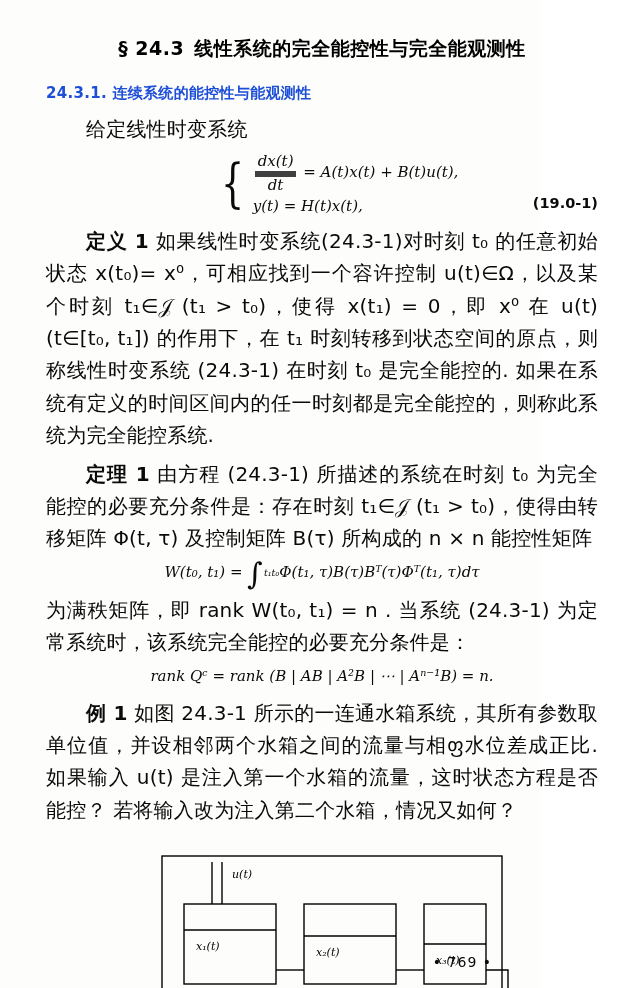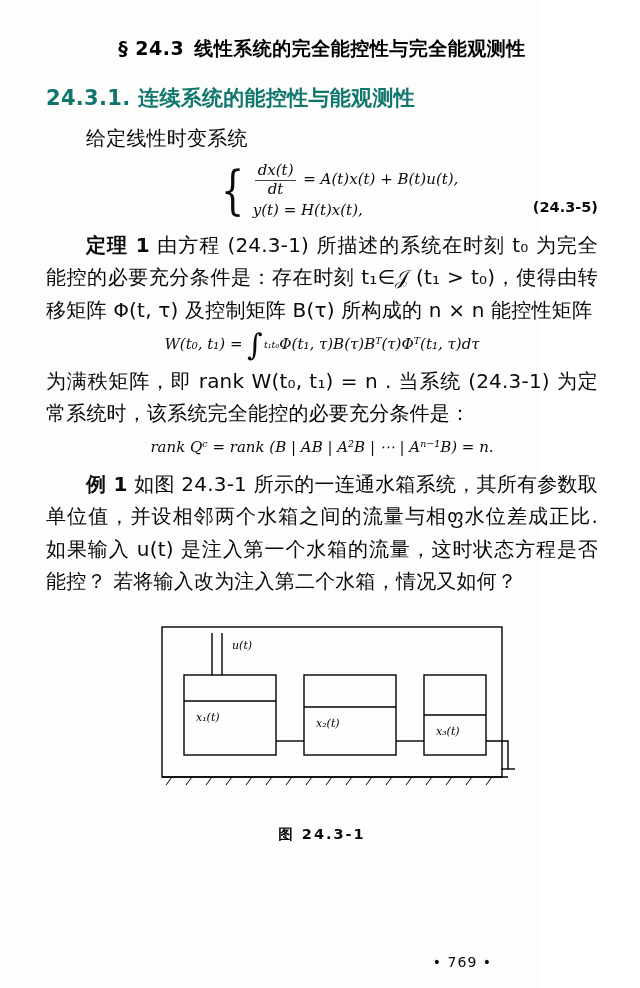--- a/index.html
+++ b/index.html
@@ -33,24 +33,24 @@
     font-weight: bold;
     font-size: 19px;
     letter-spacing: 0.5px;
     margin: 12px 0 4px 0;
     color: #000;
   }
   .sec-title .sec-num {
     margin-right: 10px;
   }
   .subsec-title {
-    font-size: 21px;
+    font-size: 15px;
     font-weight: bold;
     margin: 22px 0 10px 0;
-    color: #0f766e;
+    color: #1d4ed8;
     letter-spacing: 0.3px;
   }
   p.body {
     font-size: 20px;
     line-height: 1.62;
     margin: 6px 0;
     text-align: justify;
     letter-spacing: 0.2px;
   }
   p.indent2 { text-indent: 2em; }
@@ -96,21 +96,21 @@
   }
   .sys-line { white-space: nowrap; font-style: italic; }
   .frac {
     display: inline-flex;
     flex-direction: column;
     vertical-align: middle;
     text-align: center;
     margin: 0 2px;
     font-style: italic;
   }
-  .frac .num { border-bottom: 1px solid #404040; padding: 0 3px; line-height: 1.15; }
+  .frac .num { border-bottom: 6px solid #404040; padding: 0 3px; line-height: 1.15; }
   .frac .den { padding: 0 3px; line-height: 1.15; }
   .it { font-style: italic; margin-top: 40px; }
   .intg {
     display: inline-flex;
     align-items: center;
     vertical-align: middle;
   }
   .intg .sign {
     font-size: 30px;
     line-height: 0.7;
@@ -165,24 +165,28 @@
           <span class="sys-line">
             <span class="frac">
               <span class="num">dx(t)</span>
               <span class="den">dt</span>
             </span>
             <span>= A(t)x(t) + B(t)u(t),</span>
           </span>
           <span class="sys-line">y(t) = H(t)x(t),</span>
         </span>
       </div>
-      <span class="eq-tag">(24.3-5)</span>
-    </div>
-
-
+      <span class="eq-tag">(19.0-1)</span>
+    </div>
+
+
+    <p class="body indent2">
+      <span class="bold">定义 1</span>
+      <span>如果线性时变系统(24.3-1)对时刻 t₀ 的任意初始状态 x(t₀)= x⁰，可相应找到一个容许控制 u(t)∈Ω，以及某个时刻 t₁∈𝒥 (t₁ &gt; t₀)，使得 x(t₁) = 0，即 x⁰ 在 u(t)(t∈[t₀, t₁]) 的作用下，在 t₁ 时刻转移到状态空间的原点，则称线性时变系统 (24.3-1) 在时刻 t₀ 是完全能控的. 如果在系统有定义的时间区间内的任一时刻都是完全能控的，则称此系统为完全能控系统.</span>
+    </p>
 
     <p class="body indent2">
       <span class="bold">定理 1</span>
       <span>由方程 (24.3-1) 所描述的系统在时刻 t₀ 为完全能控的必要充分条件是：存在时刻 t₁∈𝒥 (t₁ &gt; t₀)，使得由转移矩阵 Φ(t, τ) 及控制矩阵 B(τ) 所构成的 n × n 能控性矩阵</span>
     </p>
 
     <div class="eq-block eq-center">
       <span class="it">W(t₀, t₁) = </span><span class="intg">
           <span class="sign">∫</span>
           <span class="lims">

